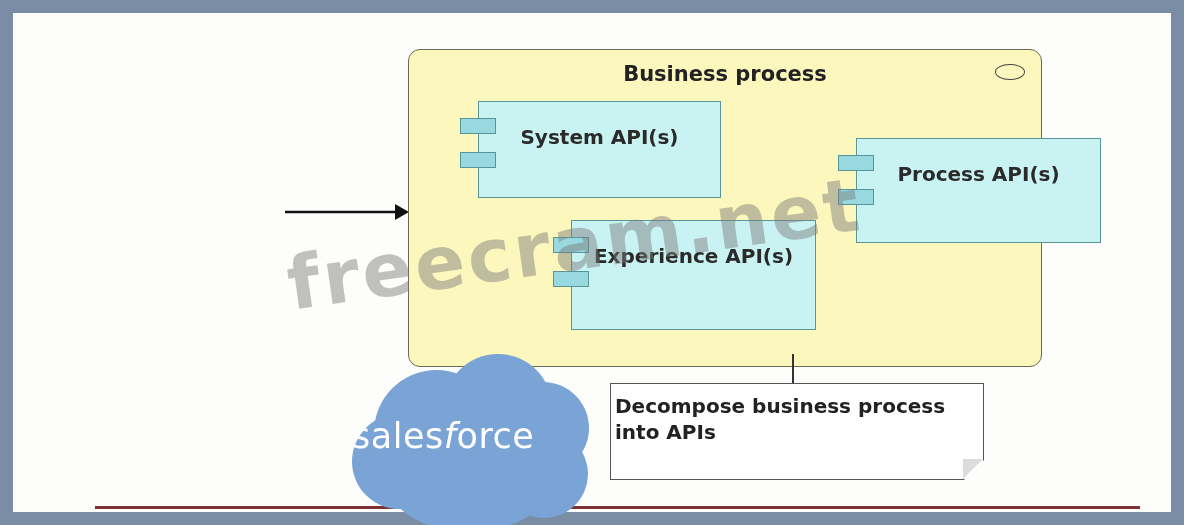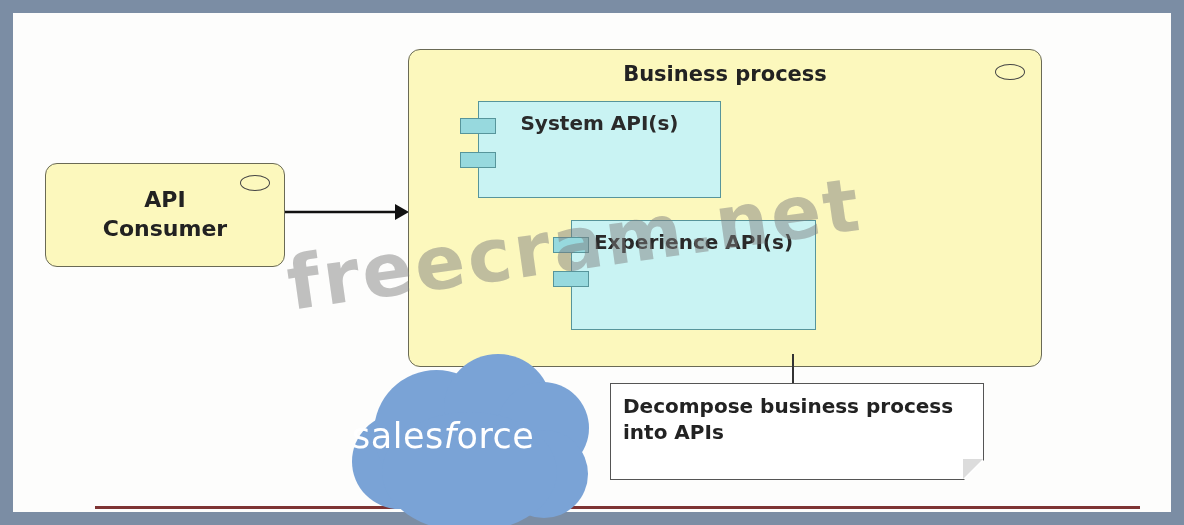--- a/index.html
+++ b/index.html
@@ -37,21 +37,21 @@
     font-size:21px; font-weight:700; color:#222;
   }
   .bp .oval { top:14px; right:16px; }
 
   
   .api-box {
     position:absolute; background:#c9f3f3;
     border:1.3px solid #57959b; box-sizing:border-box; z-index:1;
   }
   .api-label {
-    text-align:center; padding-top:9px;
+    text-align:center; padding-top:23px;
     font-size:20px; font-weight:700; color:#2a2a2a;
   }
   .comp {
     position:absolute; left:-19px; width:36px; height:16px;
     background:#97d9de; border:1.3px solid #57959b; box-sizing:border-box;
   }
   .comp.c1 { top:16px; }
   .comp.c2 { top:50px; }
   .api-sys  { left:69px;  top:51px;  width:243px; height:97px; }
   .api-proc { left:447px; top:88px;  width:245px; height:105px; }
@@ -59,21 +59,21 @@
 
   
   .arrow-svg { position:absolute; left:272px; top:186px; }
   .connector { position:absolute; left:779px; top:341px; width:2px; height:30px; background:#333; }
 
   
   .note {
     position:absolute; left:597px; top:370px; width:374px; height:97px;
     background:#ffffff; border:1.6px solid #555; box-sizing:border-box;
     clip-path:polygon(0 0,100% 0,100% calc(100% - 20px),calc(100% - 20px) 100%,0 100%);
-    padding:9px 12px; z-index:2;
+    padding:9px 4px; z-index:2;
   }
   .note-text {
     font-size:20px; font-weight:700; color:#222;
     white-space:pre-line; line-height:1.3;
   }
   .note-fold {
     position:absolute; left:950px; top:446px; width:0; height:0;
     border-top:20px solid #dcdcdc; border-right:20px solid transparent; z-index:3;
   }
 
@@ -103,41 +103,41 @@
 
   
   .accent-line { position:absolute; left:82px; top:493px; width:1045px; height:3px; background:#7e3434; }
 </style>
 </head>
 <body>
 
 <div class="page">
   <div class="canvas">
 
-    <div class="node-yellow consumer">
-      <span class="oval"></span>
-      <div class="consumer-label">API
-Consumer</div>
-    </div>
 
     <svg class="arrow-svg" width="125" height="26">
       <line x1="0" y1="13" x2="110" y2="13" stroke="#111" stroke-width="2.5"></line>
       <polygon points="110,5 124,13 110,21" fill="#111"></polygon>
     </svg>
 
     <div class="node-yellow bp">
       <div class="bp-title">Business process</div>
       <span class="oval"></span>
 
       <div class="api-box api-sys">
         <div class="api-label">System API(s)</div>
         <span class="comp c1"></span>
         <span class="comp c2"></span>
       </div>
 
+      <div class="api-box api-proc">
+        <div class="api-label">Process API(s)</div>
+        <span class="comp c1"></span>
+        <span class="comp c2"></span>
+      </div>
 
       <div class="api-box api-exp">
         <div class="api-label">Experience API(s)</div>
         <span class="comp c1"></span>
         <span class="comp c2"></span>
       </div>
     </div>
 
     <div class="connector"></div>
 

